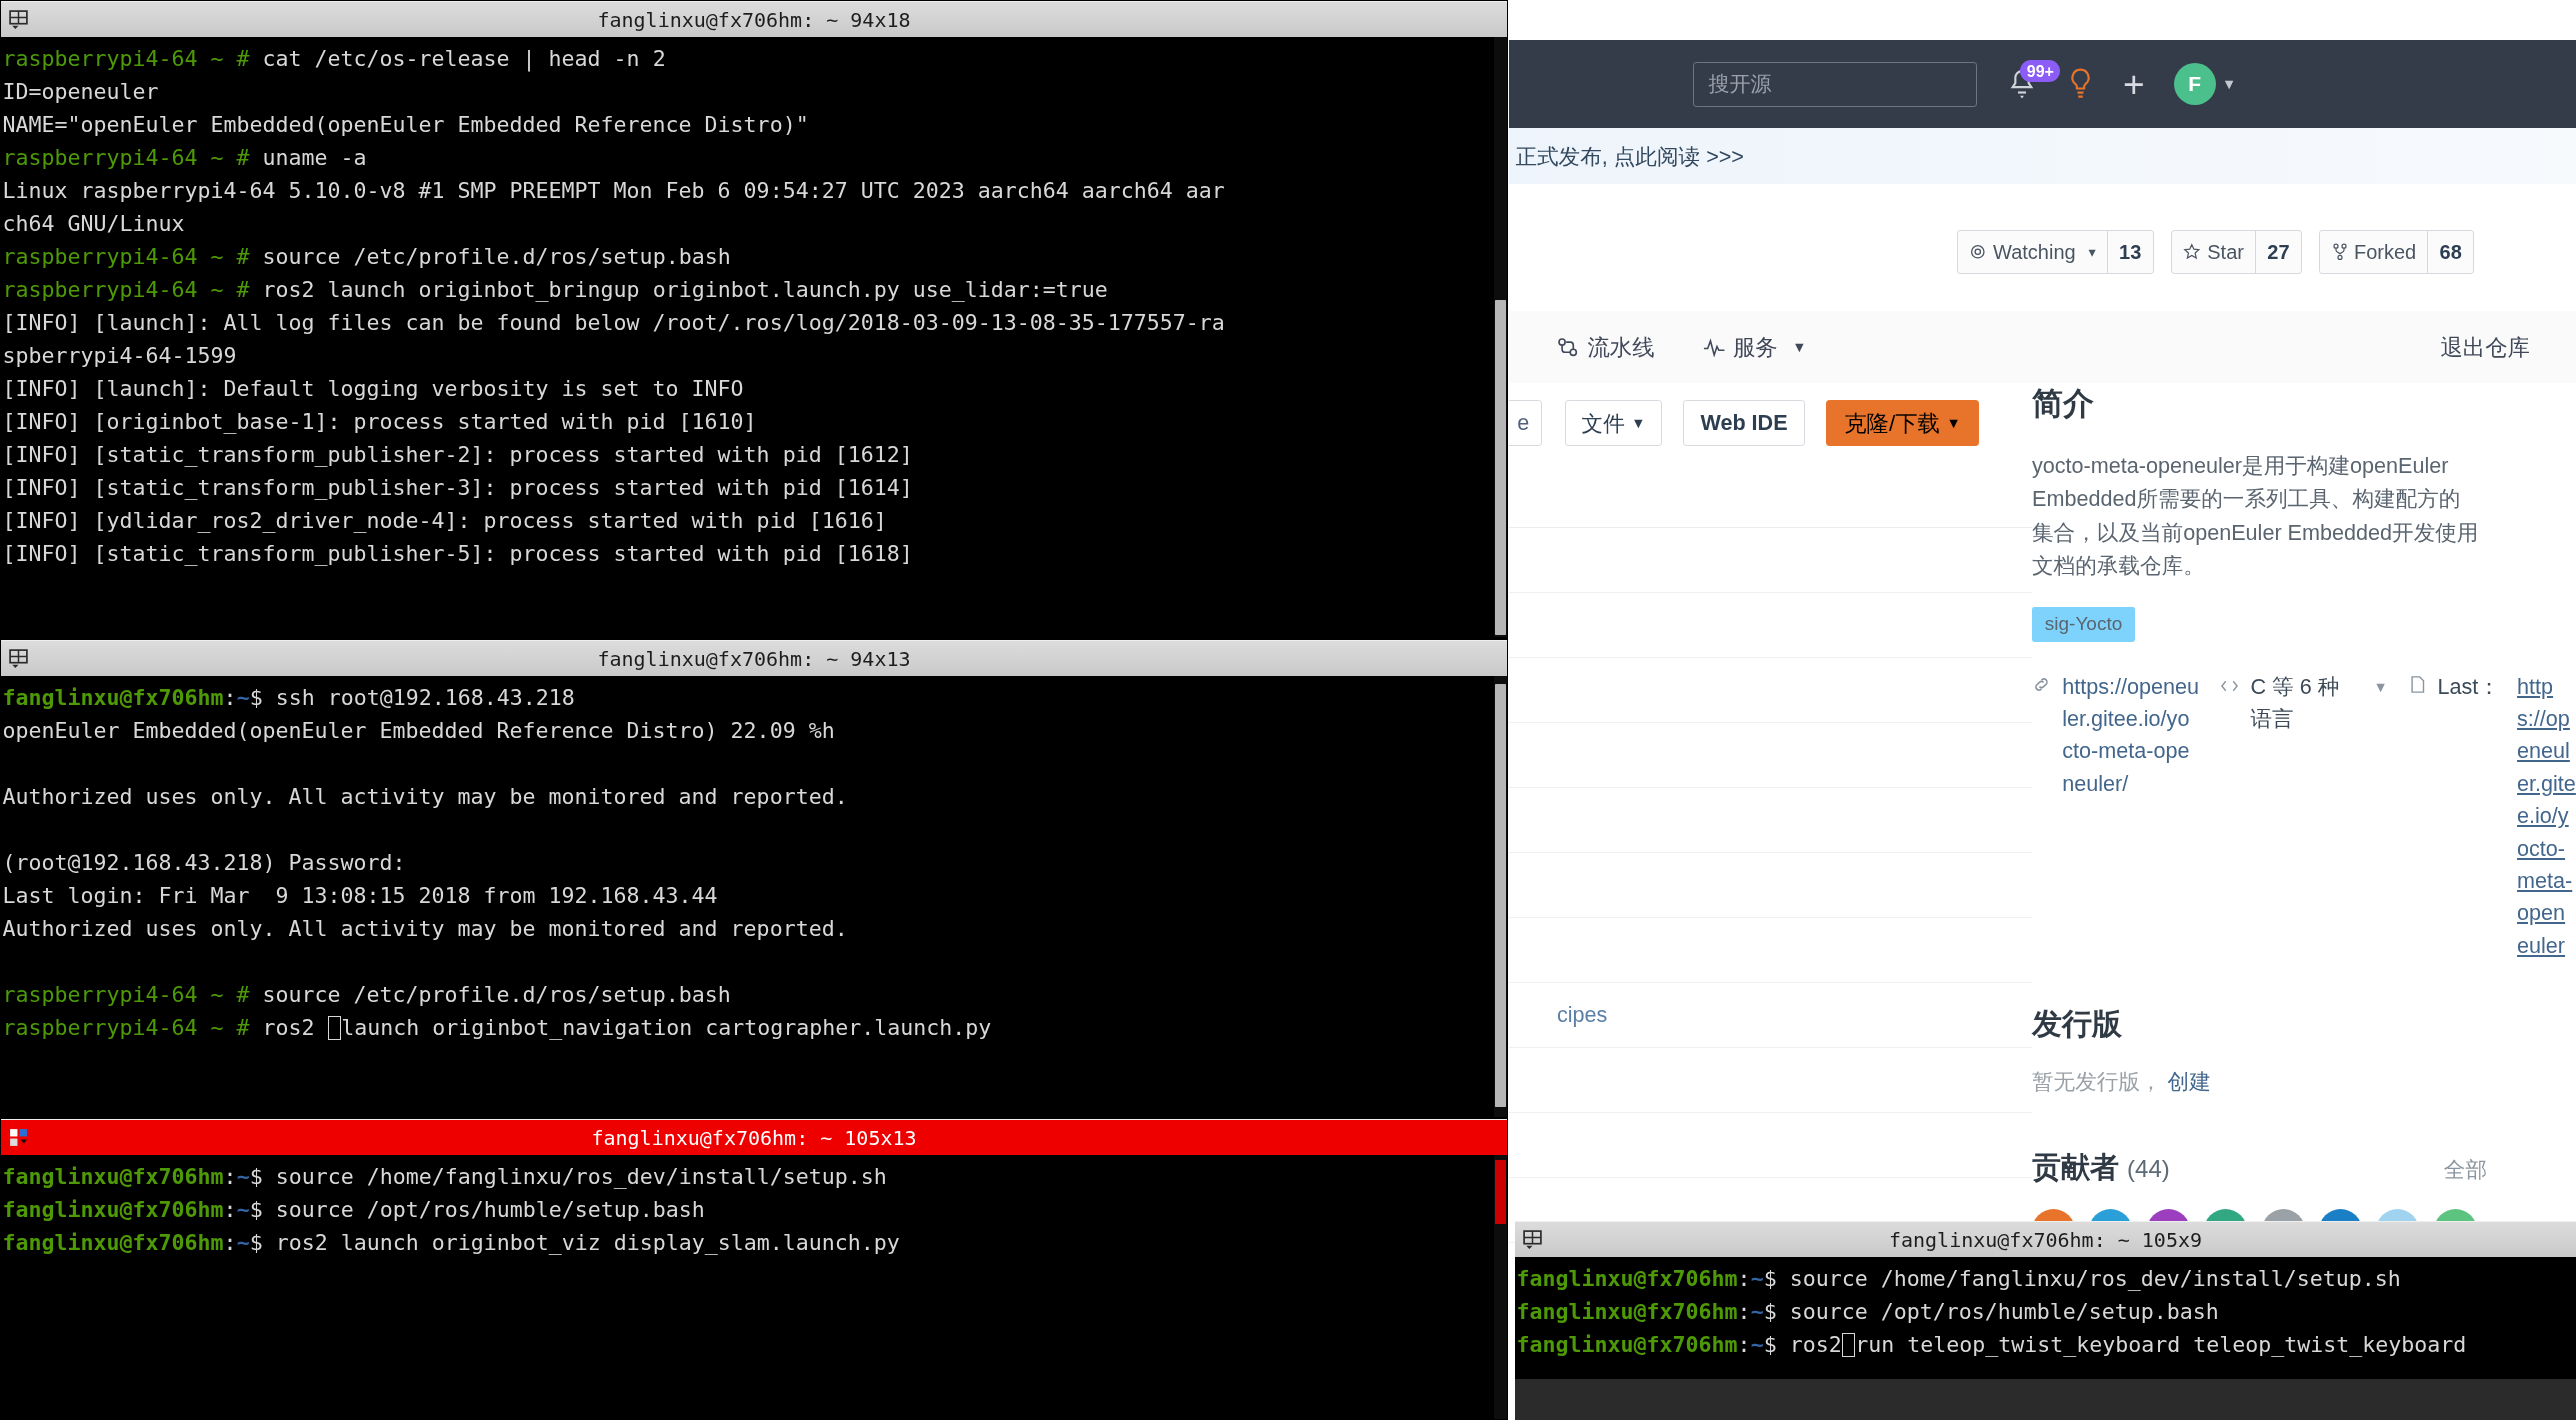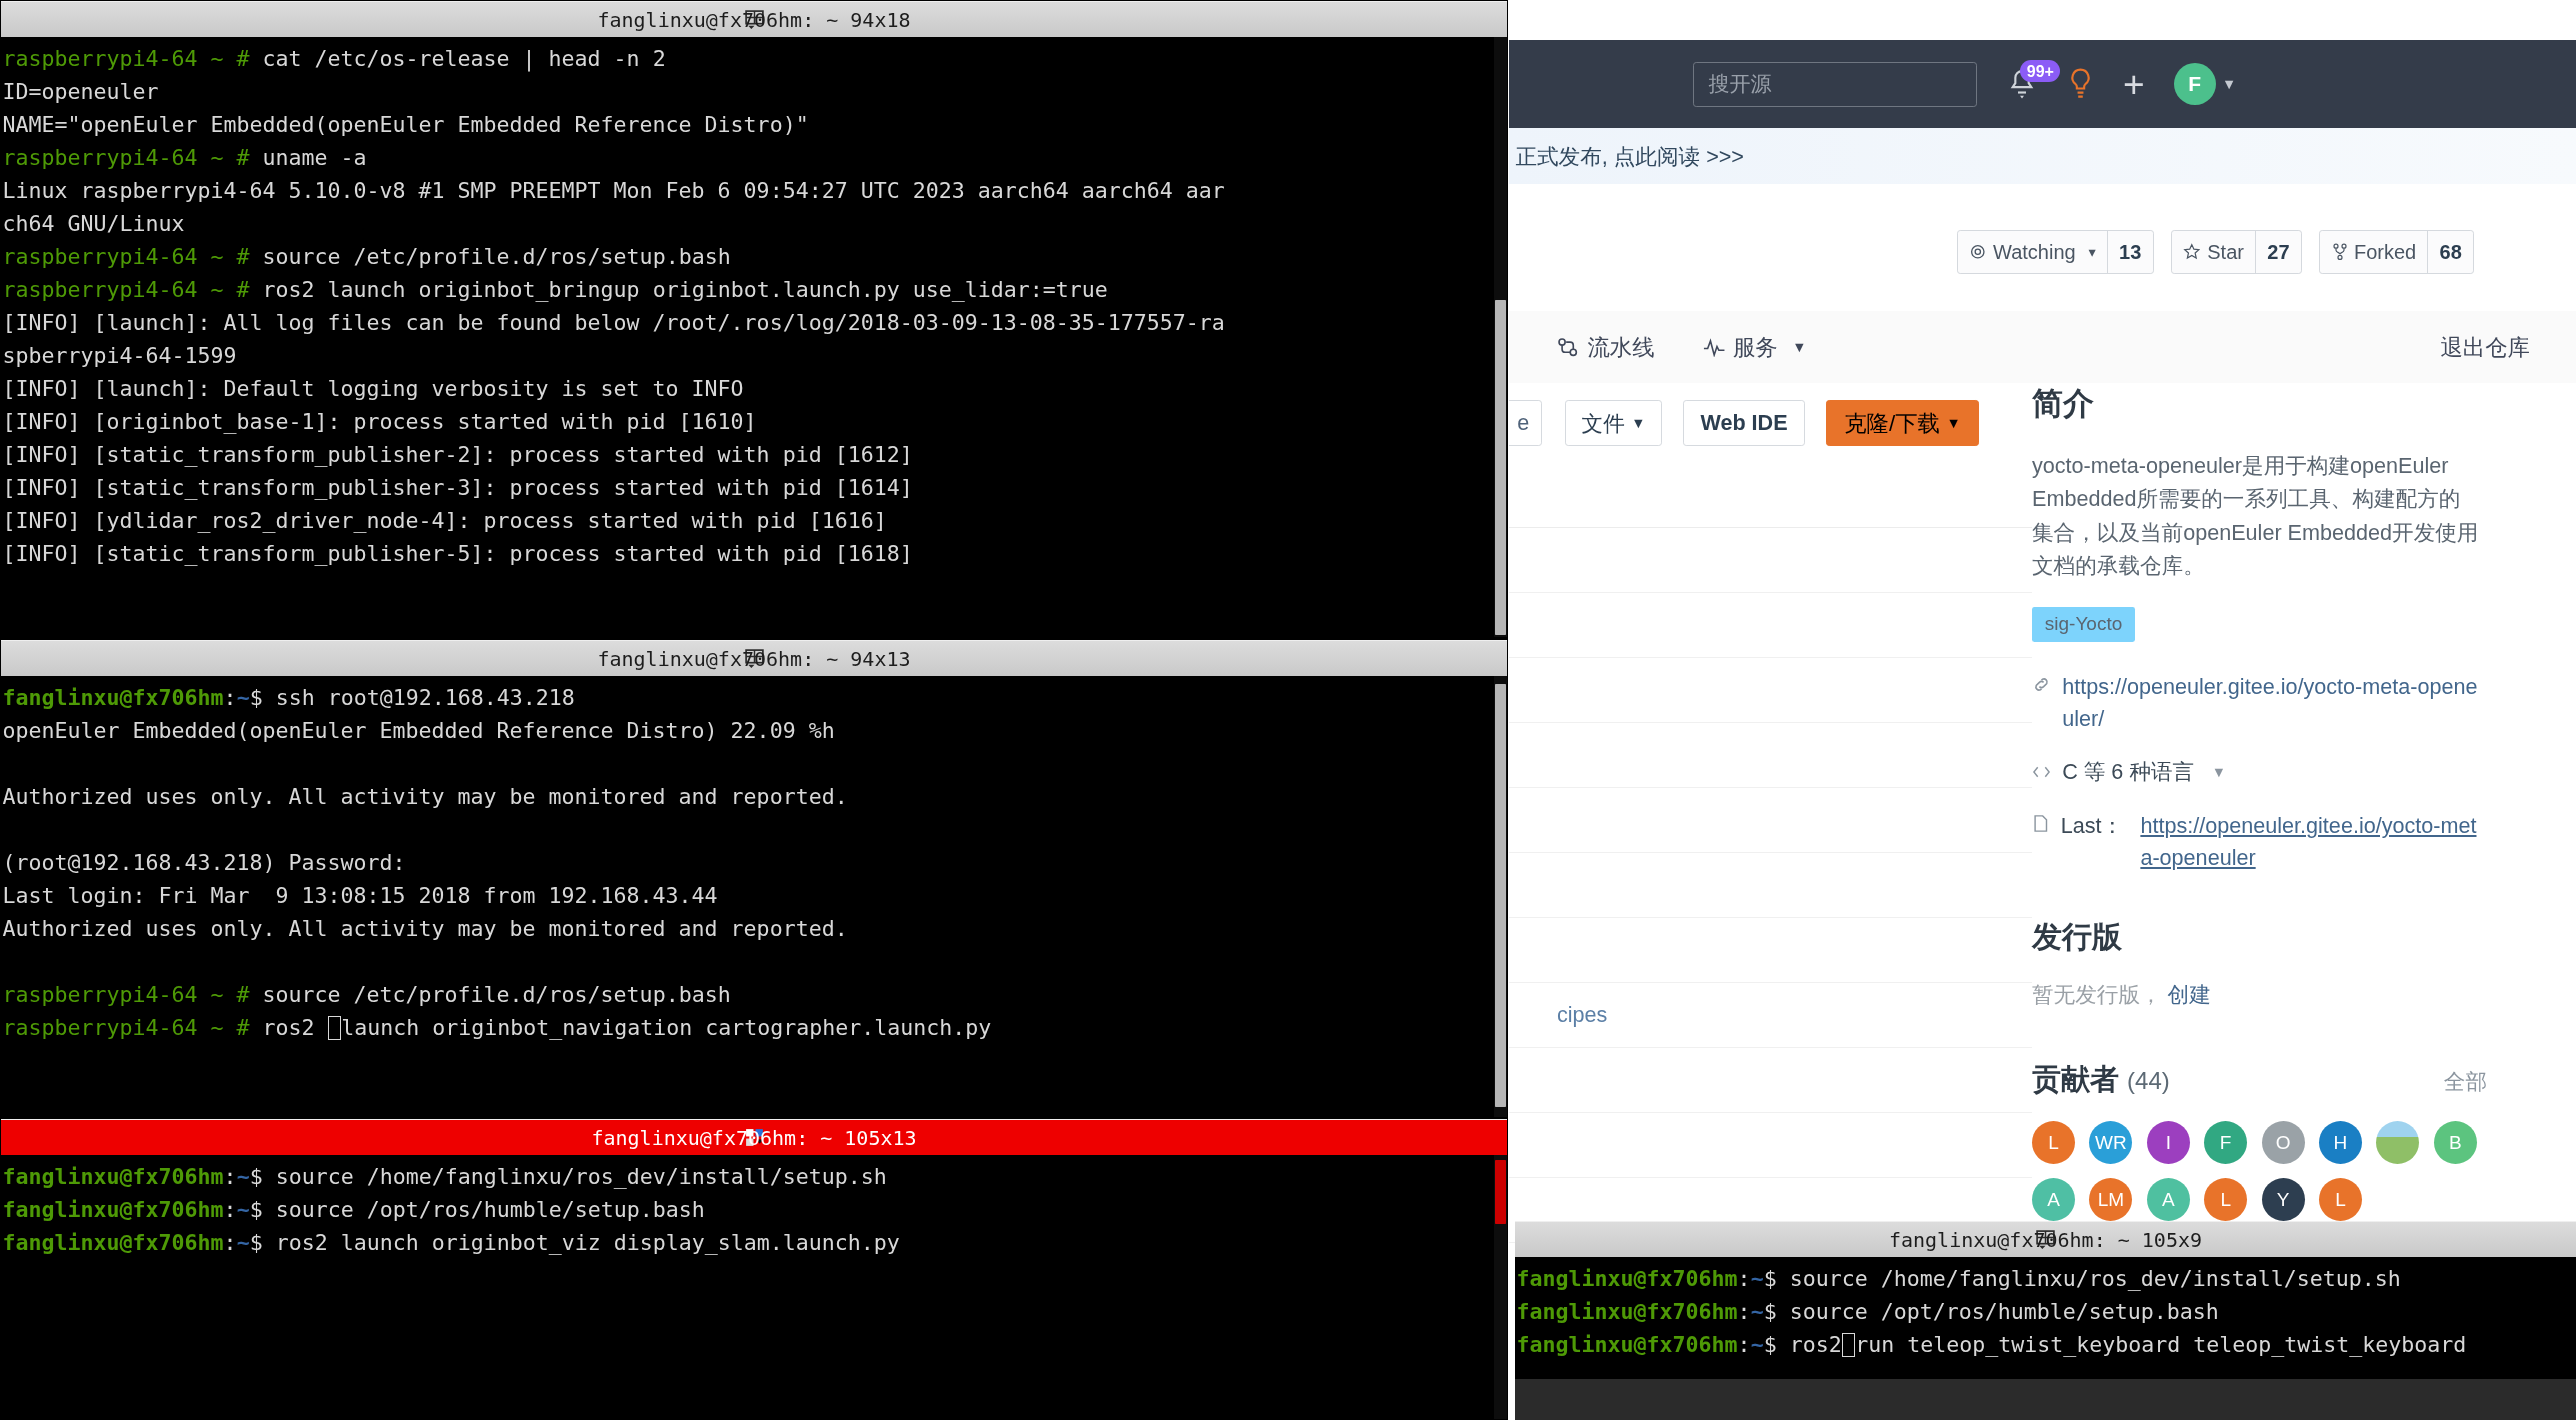--- a/index.html
+++ b/index.html
@@ -62,41 +62,41 @@
 
   .gt-filelist{position:absolute;left:0;top:528px;width:1067px;}
   .gt-filerow{height:65px;border-bottom:0.8px solid #f0f0f0;display:flex;align-items:center;box-sizing:border-box;}
   .gt-filename{font-size:21.6px;color:#5b7fa6;margin-left:48px;flex:1;white-space:nowrap;overflow:hidden;}
   .gt-filetime{font-size:21.6px;color:#9aa0a6;margin-right:65px;white-space:nowrap;}
 
   .gt-side{position:absolute;left:523px;top:383px;width:544px;background:#fff;padding-left:0;box-sizing:border-box;}
   .gt-side-h{font-size:31px;font-weight:bold;color:#2f3a45;margin:0 0 24px 0;}
   .gt-side-p{font-size:21.6px;line-height:1.55;color:#5a6570;margin:0;width:447px;}
   .gt-tag{display:inline-block;margin-top:24px;background:#7dd3fc;color:#5a6570;font-size:19px;padding:6.4px 12.8px;border-radius:2.4px;}
-  .gt-meta{margin-top:29px;display:flex;flex-direction:column;gap:21px;}
+  .gt-meta{margin-top:29px;display:flex;flex-direction:row;gap:21px;}
   .gt-meta-row{display:flex;align-items:flex-start;gap:11.2px;font-size:21.6px;width:455px;}
   .gt-meta-ico{color:#8b959f;flex:0 0 auto;margin-top:3.2px;}
   .gt-link{color:#42668c;text-decoration:none;word-break:break-all;line-height:1.5;}
   .gt-lang{color:#3c4a57;line-height:1.5;}
   .gt-release-h{font-size:30px;font-weight:bold;color:#2f3a45;margin:42px 0 21px 0;}
   .gt-release-p{font-size:21.6px;color:#9aa0a6;}
   .gt-contrib-h{display:flex;align-items:baseline;justify-content:space-between;width:455px;margin:49px 0 21px 0;}
   .gt-contrib-t{font-size:29px;font-weight:bold;color:#2f3a45;}
   .gt-contrib-t .cnt{font-size:24px;font-weight:normal;color:#5d6a75;}
   .gt-contrib-all{font-size:21.6px;color:#8b959f;}
   .gt-av-grid{display:flex;flex-wrap:wrap;gap:14.4px;width:463px;}
   .gt-av{width:43px;height:43px;border-radius:50%;color:#fff;display:flex;align-items:center;justify-content:center;
     font-size:19px;font-weight:500;flex:0 0 auto;}
   .gt-av.photo{background:linear-gradient(#9fd3ef 0 38%, #8fbf67 38% 100%);}
 
   
   .term{position:absolute;box-sizing:border-box;overflow:hidden;
     font-family:"DejaVu Sans Mono","Liberation Mono",monospace;}
   .term-tb{height:35px;display:flex;align-items:center;position:relative;
-    background:linear-gradient(#dcdcdc,#c9c9c9);border-top:0.8px solid #efefef;justify-content:center;}
+    background:linear-gradient(#dcdcdc,#c9c9c9);border-top:0.8px solid #efefef;}
   .term-tb.red{background:#ee0000;}
   .term-tb .glyph{width:34px;height:35px;display:flex;align-items:center;justify-content:center;}
   .term-tb .ttl{position:absolute;left:0;right:0;text-align:center;font-size:20px;color:#1d1d1d;
     font-family:"DejaVu Sans Mono","Liberation Mono",monospace;}
   .term-tb.red .ttl{color:#ffffff;}
   .term-body{background:#000;color:#d8d8d8;font-size:21.6px;line-height:33px;padding:4.8px 0 0 1.6px;
     white-space:pre;box-sizing:border-box;position:relative;}
   .g{color:#4e9a06;}
   .gb{color:#4e9a06;font-weight:bold;}
   .bb{color:#3465a4;font-weight:bold;}

